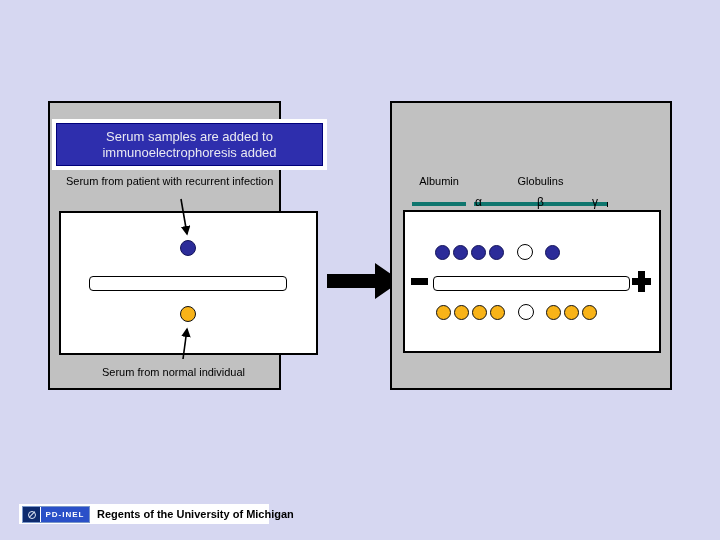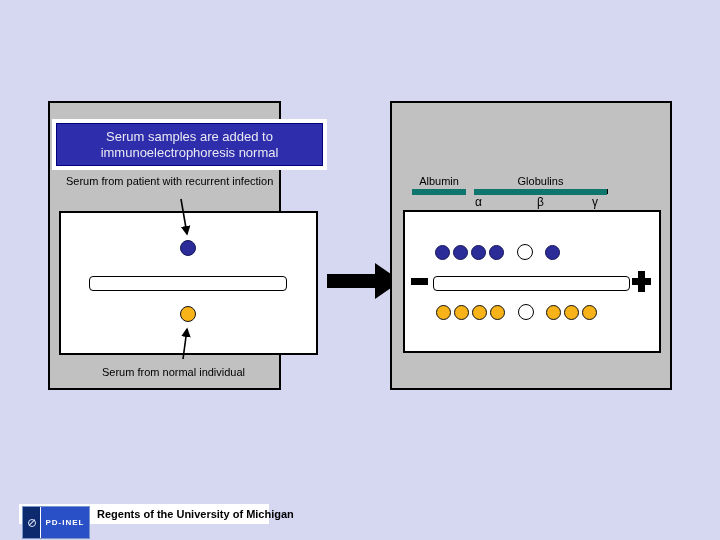--- a/index.html
+++ b/index.html
@@ -50,42 +50,42 @@
   #left-well-bottom{left:119px;top:93px;}
 
   .dot-row{position:absolute;display:flex;align-items:center;gap:3px;}
   #top-dot-row{left:30px;top:32px;}
   #bottom-dot-row{left:31px;top:92px;}
   .dot{flex:0 0 auto;width:15px;height:15px;border-radius:50%;box-sizing:border-box;}
   .dot.blue{background:#2c2c99;border:1px solid #14145a;}
   .dot.yellow{background:#f8b318;border:1px solid #111;}
   .dot.open{width:16px;height:16px;background:#fff;border:1px solid #000;margin:0 9px 0 10px;}
 
-  .underlined{border-bottom:6px solid #0f766e;text-align:center;font-size:11px;padding-bottom:2px;}
+  .underlined{border-bottom:4px solid #0f766e;text-align:center;font-size:11px;padding-bottom:15px;}
   #albumin-label{position:absolute;left:20px;top:72px;width:54px;}
   #globulins-group{position:absolute;left:82px;top:72px;width:133px;}
   #globulins-tick{position:absolute;right:-1px;bottom:-5px;width:1px;height:5px;background:#000;}
   .greek{position:absolute;font-size:12px;}
   #alpha-label{left:83px;top:92px;}
   #beta-label{left:145px;top:92px;}
   #gamma-label{left:200px;top:92px;}
 
   #minus-electrode{position:absolute;left:6px;top:66px;width:17px;height:7px;background:#000;}
   #plus-electrode{position:absolute;left:227px;top:59px;width:19px;height:21px;}
   #plus-electrode .h{position:absolute;left:0;top:7px;width:19px;height:7px;background:#000;}
   #plus-electrode .v{position:absolute;left:6px;top:0;width:7px;height:21px;background:#000;}
 
   .arrow-overlay{position:absolute;left:0;top:0;pointer-events:none;}
 
   #footer-strip{
     position:absolute;left:19px;top:504px;width:250px;height:20px;
     background:#fff;display:flex;align-items:center;
   }
   #pd-badge{
-    position:absolute;left:3px;top:2px;width:68px;height:33px;
+    position:absolute;left:3px;top:2px;width:68px;height:17px;
     box-sizing:border-box;border:1px solid #7a96c8;background:#0d2a6e;
     display:flex;align-items:stretch;
   }
   #pd-badge-icon{
     flex:0 0 17px;display:flex;align-items:center;justify-content:center;
   }
   #pd-circle{
     width:8px;height:8px;border:1px solid #dfe6f5;border-radius:50%;
     position:relative;box-sizing:border-box;
   }
@@ -100,21 +100,21 @@
   }
   #credit-text{margin-left:78px;font-size:11px;white-space:nowrap;font-weight:bold;}
 </style>
 </head>
 <body>
 
 <div class="panel" id="left-panel">
   <div class="title-box" id="left-title-box">
     <div class="title-inner">
       <span>Serum samples are added to</span>
-      <span>immunoelectrophoresis normal</span>
+      <span>immunoelectrophoresis added</span>
     </div>
   </div>
 
   <div class="small-label" style="left:16px;top:72px;">Serum from patient with recurrent infection</div>
 
   <div class="plate" id="left-plate">
     <div class="well blue" id="left-well-top"></div>
     <div class="trough" id="left-trough"></div>
     <div class="well yellow" id="left-well-bottom"></div>
   </div>

